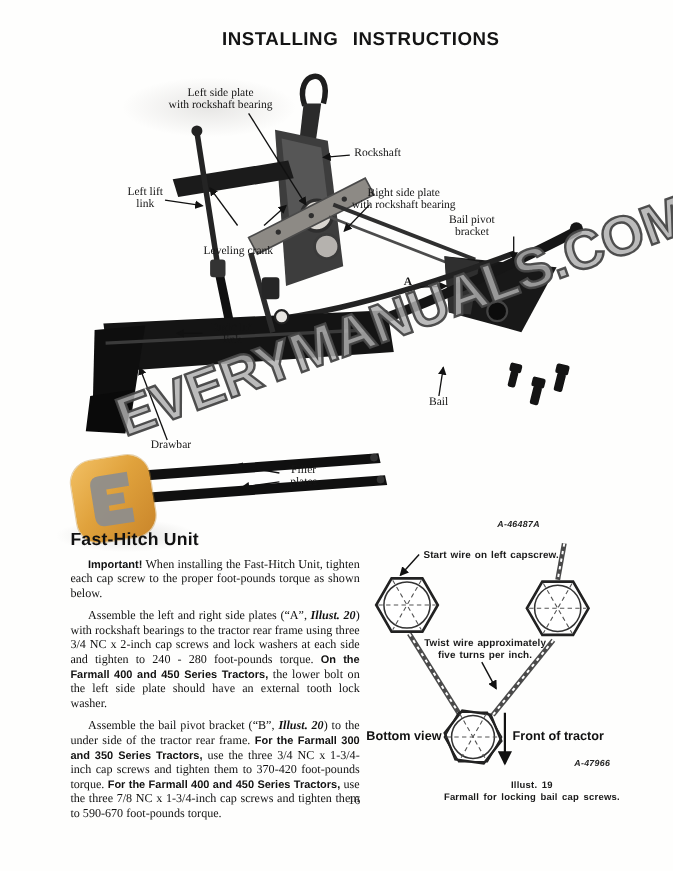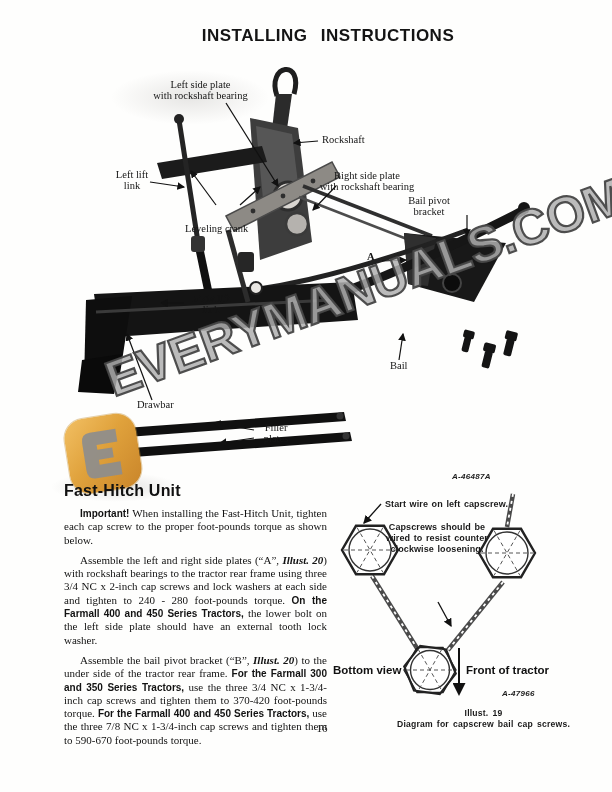--- a/index.html
+++ b/index.html
@@ -272,27 +272,26 @@
     </g>
 
     <g stroke="#111" stroke-width="1.3" fill="none">
       <line x1="381" y1="504" x2="364" y2="523" marker-end="url(#ah2)"></line>
       <line x1="438" y1="602" x2="451" y2="626" marker-end="url(#ah2)"></line>
       <line x1="459" y1="648" x2="459" y2="694" stroke-width="2" marker-end="url(#ah2)"></line>
     </g>
   </svg>
 
   <div class="abs d19" style="left:385px;top:499px;">Start wire on left capscrew.</div>
-  <div class="abs d19" style="left:385px;top:522px;width:104px;text-align:center;">Capscrews should be
-wired to resist counter
-clockwise loosening.</div>
+  <div class="abs d19" style="left:385px;top:579px;width:112px;text-align:center;">Twist wire approximately
+five turns per inch.</div>
   <div class="abs d19big" style="left:333px;top:664px;">Bottom view</div>
   <div class="abs d19big" style="left:466px;top:664px;">Front of tractor</div>
-  <div class="abs fig-code" style="left:502px;top:689px;">A-47966</div>
+  <div class="abs fig-code" style="left:522px;top:689px;">A-47966</div>
 
   <div class="abs caption" style="left:380px;top:708px;width:175px;margin-left:16px;">
     <div>Illust. 19</div>
-    <div>Diagram for capscrew bail cap screws.</div>
+    <div>Farmall for locking bail cap screws.</div>
   </div>
 
   <div class="abs" id="pageno">16</div>
 
 </div>
 
 </body></html>

